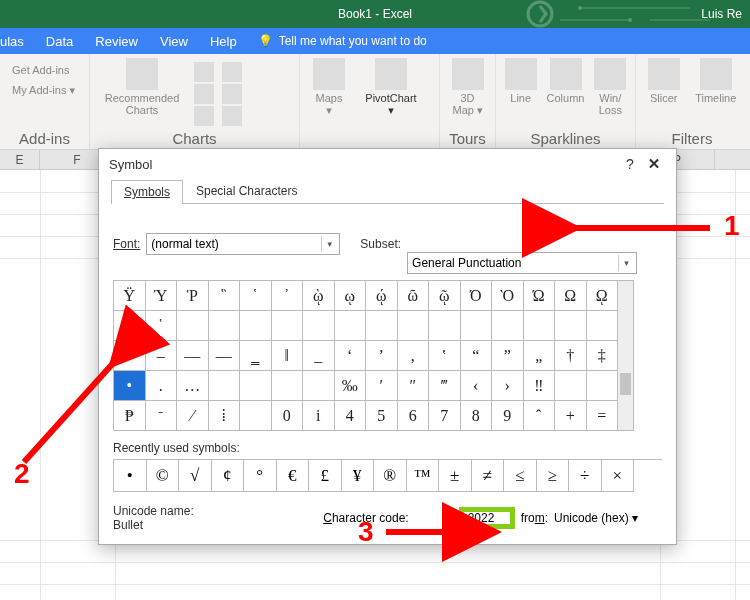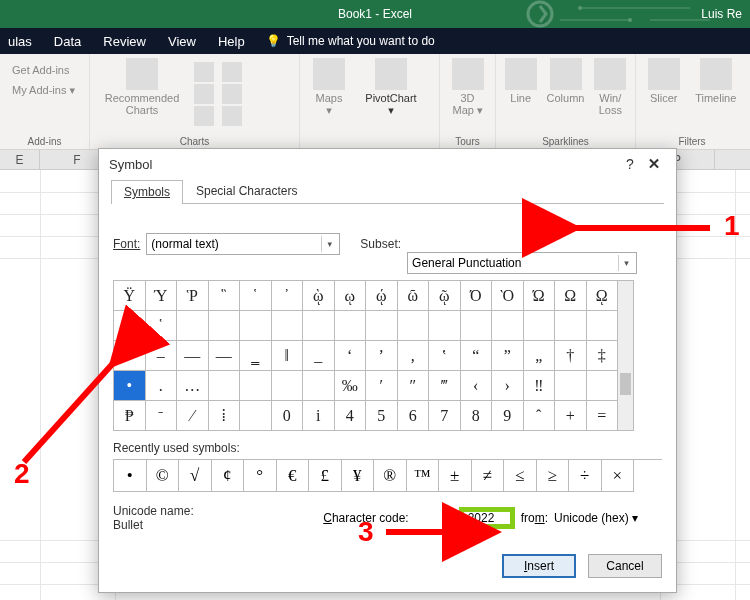--- a/index.html
+++ b/index.html
@@ -5,30 +5,30 @@
   * { box-sizing: border-box; margin: 0; padding: 0; font-family: "Segoe UI", Tahoma, sans-serif; }
   body { width: 750px; height: 600px; overflow: hidden; background: #fff; position: relative; }
 
   
   .titlebar { height: 28px; background: #217346; color: #fff; display: flex; align-items: center; font-size: 12px; position: relative; }
   .titlebar .title { position: absolute; left: 50%; transform: translateX(-50%); }
   .titlebar .user { position: absolute; right: 8px; }
   .titlebar .bg-deco { position: absolute; right: 40px; top: 0; height: 28px; width: 200px; opacity: 0.25; }
 
   
-  .ribbon-tabs { height: 26px; background: #0f172a; color: #fff; display: flex; align-items: center; padding-left: 8px; font-size: 13px; gap: 22px; }
+  .ribbon-tabs { height: 26px; background: #3b82f6; color: #fff; display: flex; align-items: center; padding-left: 0; font-size: 13px; gap: 22px; }
   .ribbon-tabs .tab { cursor: pointer; }
   .ribbon-tabs .tellme { display: flex; align-items: center; gap: 6px; font-size: 12px; }
   .ribbon-tabs .bulb { display: inline-block; width: 14px; }
 
   
   .ribbon { height: 96px; background: #f3f2f1; border-bottom: 1px solid #d4d4d4; display: flex; font-size: 11px; color: #666; }
   .ribbon .group { border-right: 1px solid #e1e1e1; padding: 4px 8px 2px 8px; display: flex; flex-direction: column; justify-content: space-between; }
   .ribbon .group .body { display: flex; gap: 8px; flex: 1; align-items: flex-start; }
-  .ribbon .group .label { text-align: center; font-size: 10px; color: #666; padding-top: 2px; }
+  .ribbon .group .label { text-align: center; font-size: 15px; color: #666; padding-top: 2px; }
   .ribbon .stack { display: flex; flex-direction: column; gap: 4px; padding-top: 4px; }
   .ribbon .btn-small { font-size: 11px; color: #888; padding: 2px 4px; }
   .ribbon .big { display: flex; flex-direction: column; align-items: center; gap: 2px; width: 56px; color: #888; }
   .ribbon .big.w { width: 88px; }
   .ribbon .big .icon { width: 32px; height: 32px; background: #ddd; }
   .ribbon .big .txt { font-size: 11px; text-align: center; line-height: 12px; }
 
   
   .sheet { position: absolute; top: 150px; left: 0; right: 0; bottom: 0; background: #fff; }
   .sheet .colheads { height: 20px; background: #e6e6e6; display: flex; border-bottom: 1px solid #ccc; }
@@ -367,24 +367,20 @@
       <div class="spacer"></div>
       <span class="ccode-lbl"><span class="ul">C</span><span>haracter code:</span></span>
       <input class="ccode" value="2022" style="">
       <span><span>fro</span><span style="text-decoration:underline">m</span><span>:</span></span>
       <div class="sel from-sel">
         <span>Unicode (hex)</span>
         <span class="caret">▾</span>
       </div>
     </div>
   </div>
-  <div class="btn-row">
-    <button class="primary"><span class="ul">I</span><span>nsert</span></button>
-    <button>Cancel</button>
-  </div>
 </div>
 
 <div class="annot" style="left:0;top:0;width:750px;height:600px">
 
   <svg style="left:560px;top:218px;width:160px;height:20px">
       <defs>
         <marker id="ah1" markerWidth="10" markerHeight="10" refX="2" refY="5" orient="auto">
           <path d="M10,0 L0,5 L10,10 Z" fill="#ff0000"></path>
         </marker>
       </defs>

